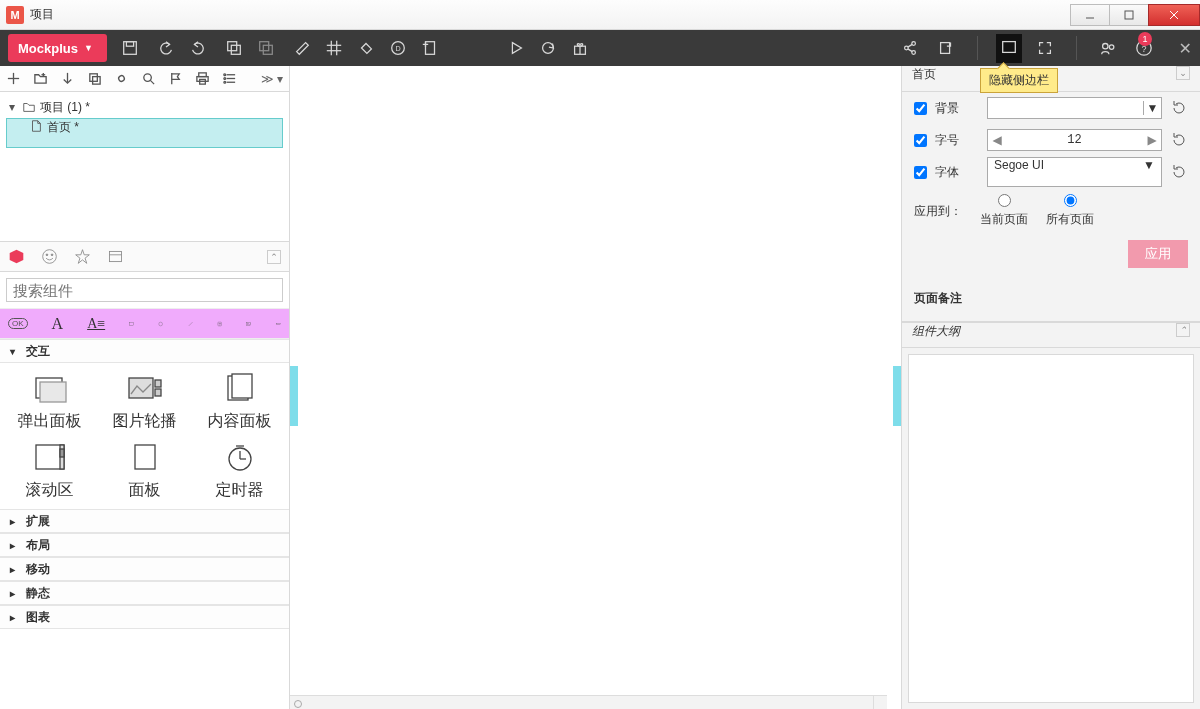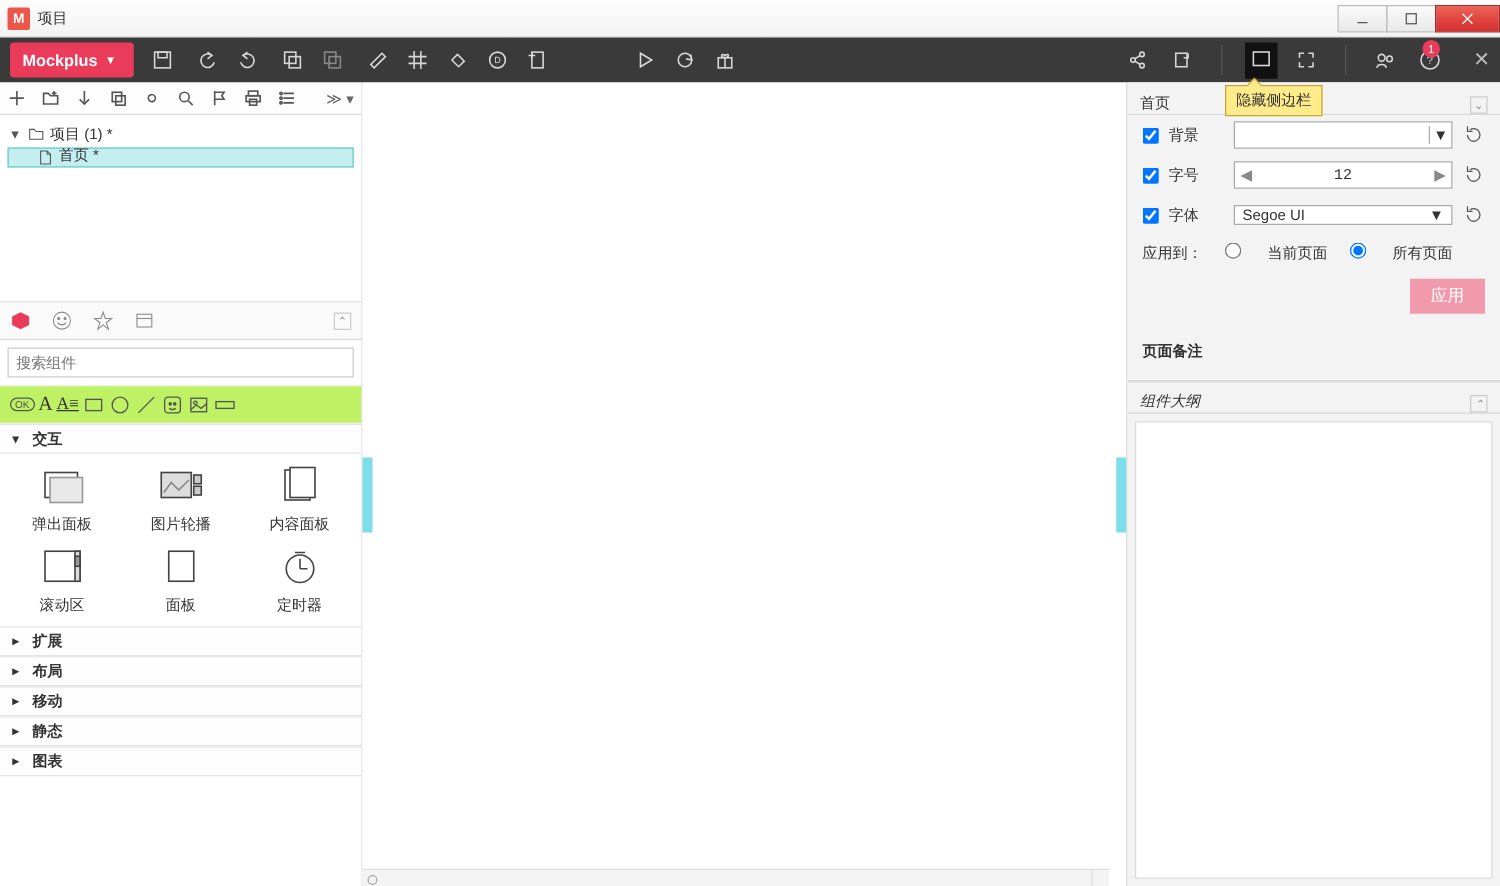--- a/index.html
+++ b/index.html
@@ -45,59 +45,59 @@
 .treerow svg {width:14px;height:14px;stroke:#555;fill:none;margin:0 4px;}
 
 
 .comptabs { height:30px; border-bottom:1px solid #d9d9d9; display:flex; align-items:center; padding:0 8px; gap:16px; background:#fafafa;}
 .comptabs svg { width:17px; height:17px; stroke:#888; fill:none;}
 .comptabs .cube { fill:#eb3b5a; stroke:none;}
 .comptabs .collapse { margin-left:auto; border:1px solid #ccc; width:14px; height:14px; display:flex; align-items:center; justify-content:center; font-size:9px; color:#888;}
 
 
 .searchwrap { padding:6px; border-bottom:1px solid #eee; background:#fff;}
-.searchwrap input { width:100%; height:24px; border:1px solid #ccc; padding:0 6px; font-size:12px;}
-
-
-.shaperow { height:30px; display:flex; align-items:center; gap:3px; padding:0 8px; border-bottom:1px solid #eee; background:#bef264;}
+.searchwrap input { width:100%; height:24px; border:1px solid #ccc; padding:0 6px; font-size:15px;}
+
+
+.shaperow { height:30px; display:flex; align-items:center; gap:24px; padding:0 8px; border-bottom:1px solid #eee; background:#f0abfc;}
 .shaperow svg { width:18px; height:18px; stroke:#555; fill:none; stroke-width:1.2;}
 .shaperow .ok { border:1px solid #555; border-radius:6px; font-size:8px; padding:0 3px; color:#555;}
 
 
 .catlist { flex:1; overflow:auto; background:#fff;}
 .cathdr { height:24px; display:flex; align-items:center; padding:0 10px; font-weight:bold; font-size:12px; border-bottom:1px solid #e5e5e5; border-top:1px solid #e5e5e5; background:#fdfdfd;}
 .cathdr .arr { width:10px; margin-right:6px; font-size:10px;}
 .compgrid { display:grid; grid-template-columns:repeat(3,1fr); padding:8px 4px; gap:8px 4px;}
-.compitem { display:flex; flex-direction:column; align-items:center; gap:6px; font-size:12px;}
+.compitem { display:flex; flex-direction:column; align-items:center; gap:6px; font-size:16px;}
 .compicon { width:42px; height:34px; display:flex; align-items:center; justify-content:center;}
 .compicon svg { width:40px; height:32px; stroke:#444; fill:none; stroke-width:1.3;}
 
 
 .handle { position:absolute; width:8px; height:60px; background:#7eddea; top:300px;}
 .handle.left { left:0;}
 .handle.right { right:0;}
 .handle::after{content:"";position:absolute;left:2px;top:20px;width:0;height:0;}
 
 
-.rp-hdr { height:26px; border-bottom:1px solid #d9d9d9; display:flex; align-items:flex-end; padding:0 10px; background:#f3f3f3; font-size:12px;}
+.rp-hdr { height:26px; border-bottom:1px solid #d9d9d9; display:flex; align-items:flex-start; padding:0 10px; background:#f3f3f3; font-size:12px;}
 .rp-hdr .collapse { margin-left:auto; border:1px solid #ccc; width:14px; height:14px; display:flex; align-items:center; justify-content:center; font-size:9px; color:#888;}
 .section-title { font-weight:bold; font-size:12px; padding:10px 12px 6px; border-bottom:1px solid #d9d9d9; margin:0 0 8px;}
 .proprow { display:flex; align-items:center; padding:4px 12px; gap:8px; font-size:12px; height:32px;}
 .proprow input[type=checkbox]{ width:13px; height:13px;}
 .proplabel { width:44px;}
 .colorswatch { flex:1; height:22px; border:1px solid #aaa; background:#fff; display:flex; align-items:center;}
 .colorswatch .dd { width:18px; border-left:1px solid #aaa; text-align:center;}
 .stepper { flex:1; height:22px; border:1px solid #aaa; background:#fff; display:flex; align-items:center;}
 .stepper .btn{ width:18px; text-align:center; color:#888;}
 .stepper .val{ flex:1; text-align:center;font-family:Liberation Mono, monospace;}
-.sel { flex:1; height:16px; border:1px solid #aaa; background:#fff; display:flex; align-items:flex-end; padding:0 6px;}
+.sel { flex:1; height:30px; border:1px solid #aaa; background:#fff; display:flex; align-items:flex-start; padding:0 6px;}
 .sel .dd{margin-left:auto;}
 .reset { width:18px; height:18px; stroke:#555; fill:none;}
 .applyrow { display:flex; align-items:center; padding:6px 12px; gap:18px;}
-.applyrow label{display:flex;align-items:flex-start;gap:21px;}
+.applyrow label{display:flex;align-items:center;gap:4px;flex-direction:column;}
 .applybtn { margin:6px 12px 12px auto; background:#f29aad; color:#fff; border:none; width:60px; height:28px; display:block;}
 .notes { padding:28px 0; text-align:center; color:#555; font-size:12px;}
 .outline { flex:1; border-top:1px solid #d9d9d9; display:flex; flex-direction:column; min-height:160px;font-style:italic;}
 .outline .body { flex:1; background:#fff; margin:6px; border:1px solid #d9d9d9;}
 
 
 .tooltip { position:absolute; top:68px; left:980px; background:#ffeb8a; border:1px solid #caa33a; padding:3px 8px; font-size:12px; z-index:20;}
 .tooltip::before { content:""; position:absolute; top:-5px; left:18px; width:8px; height:8px; background:#ffeb8a; border-left:1px solid #caa33a; border-top:1px solid #caa33a; transform:rotate(45deg);}
 
 .scrollhint { position:absolute; bottom:0; left:0; right:14px; height:14px; background:#f3f3f3; border-top:1px solid #ddd;}

